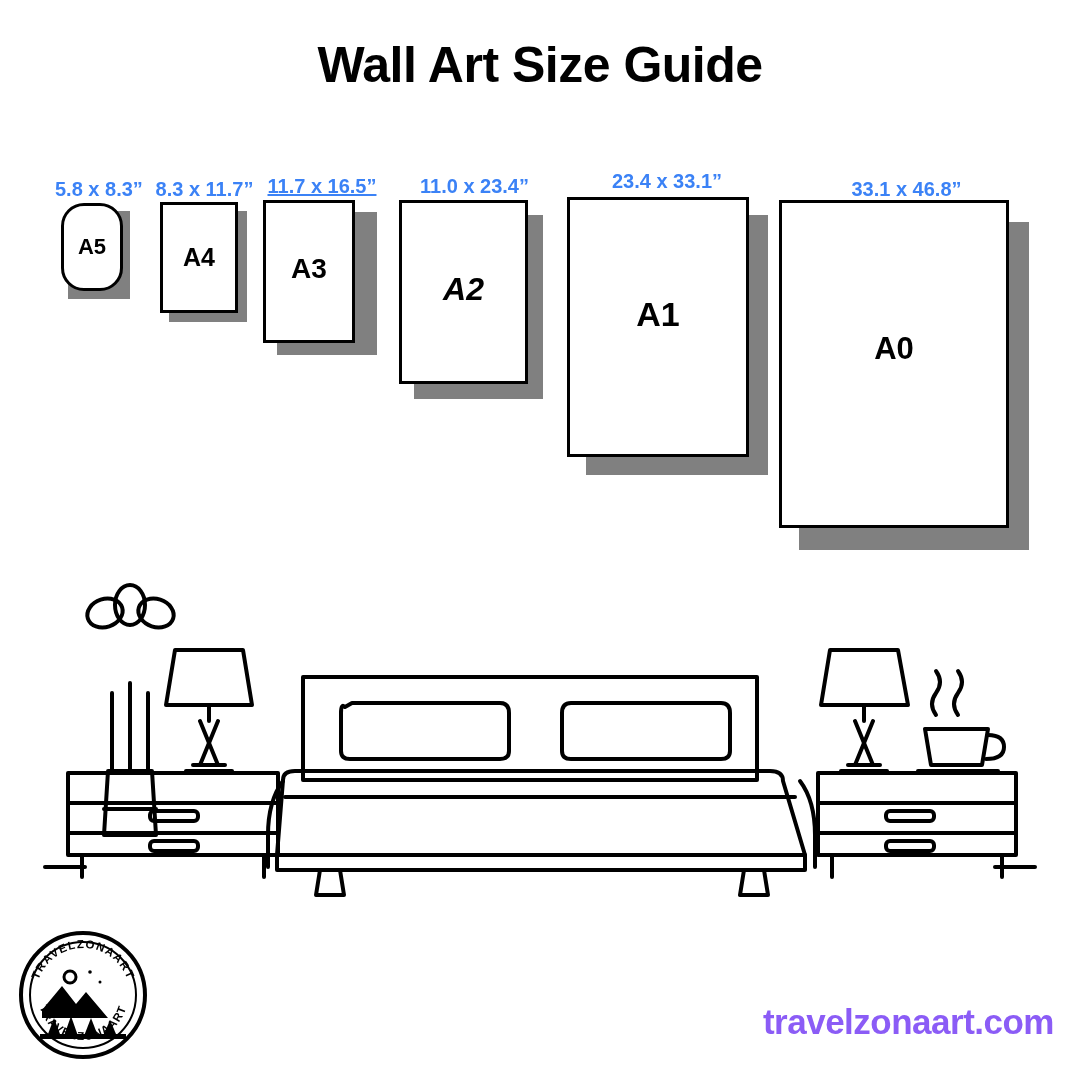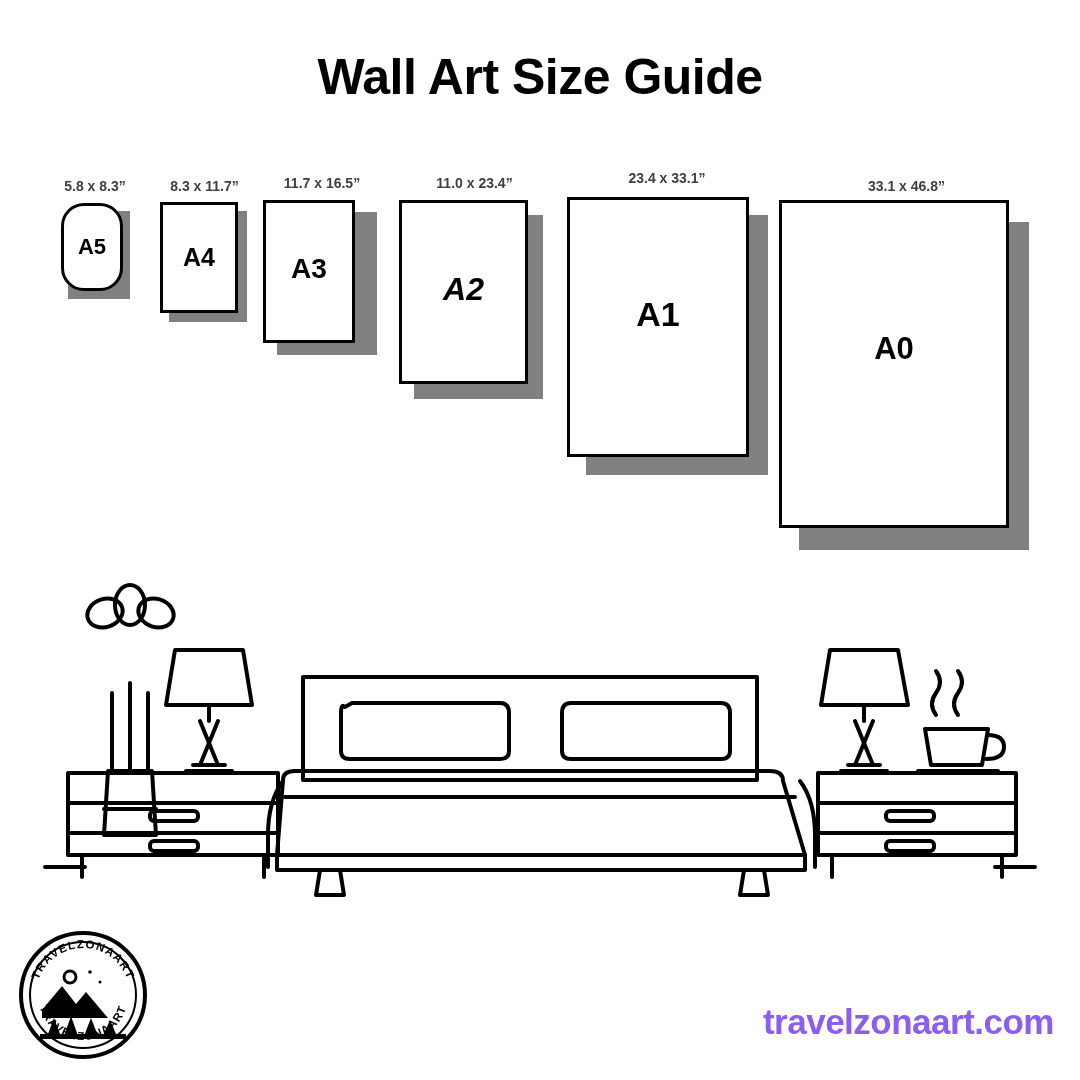--- a/index.html
+++ b/index.html
@@ -11,21 +11,21 @@
     width: 1080px;
     height: 1080px;
     position: relative;
     font-family: "Liberation Sans", sans-serif;
     overflow: hidden;
   }
 
   
   #page-title {
     position: absolute;
-    top: 48px;
+    top: 36px;
     left: 0;
     width: 1080px;
     text-align: center;
     font-size: 50px;
     font-weight: bold;
     letter-spacing: -0.5px;
     color: #000;
   }
 
   
@@ -37,23 +37,23 @@
     height: 620px;
   }
   .frame-group {
     position: absolute;
   }
   .frame-dim {
     position: absolute;
     left: 0;
     width: 100%;
     text-align: center;
-    font-size: 14px;
-    font-weight: bold;
-    color: #404040;
+    font-size: 20px;
+    font-weight: bold;
+    color: #3b82f6;
     white-space: nowrap;
   }
   .frame-shadow {
     position: absolute;
     background: #808080;
   }
   .frame-box {
     position: absolute;
     background: #ffffff;
     border: 3px solid #000000;
@@ -112,21 +112,21 @@
 
   <div class="frame-group" style="left:152px; top:178px; width:105px; height:150px;">
     <div class="frame-dim" style="top:0px;">8.3 x 11.7”</div>
     <div class="frame-shadow" style="left:17px; top:33px; width:78px; height:111px;"></div>
     <div class="frame-box" style="left:8px; top:24px; width:78px; height:111px;">
       <div class="frame-label" style="top:38px; font-size:25px;">A4</div>
     </div>
   </div>
 
   <div class="frame-group" style="left:258px; top:175px; width:128px; height:200px;">
-    <div class="frame-dim" style="top:0px;">11.7 x 16.5”</div>
+    <div class="frame-dim" style="top:0px;text-decoration:underline;">11.7 x 16.5”</div>
     <div class="frame-shadow" style="left:19px; top:37px; width:100px; height:143px;"></div>
     <div class="frame-box" style="left:5px; top:25px; width:92px; height:143px;">
       <div class="frame-label" style="top:50px; font-size:28px;">A3</div>
     </div>
   </div>
 
   <div class="frame-group" style="left:392px; top:175px; width:165px; height:250px;">
     <div class="frame-dim" style="top:0px;">11.0 x 23.4”</div>
     <div class="frame-shadow" style="left:22px; top:40px; width:129px; height:184px;"></div>
     <div class="frame-box" style="left:7px; top:25px; width:129px; height:184px;font-style:italic;">

